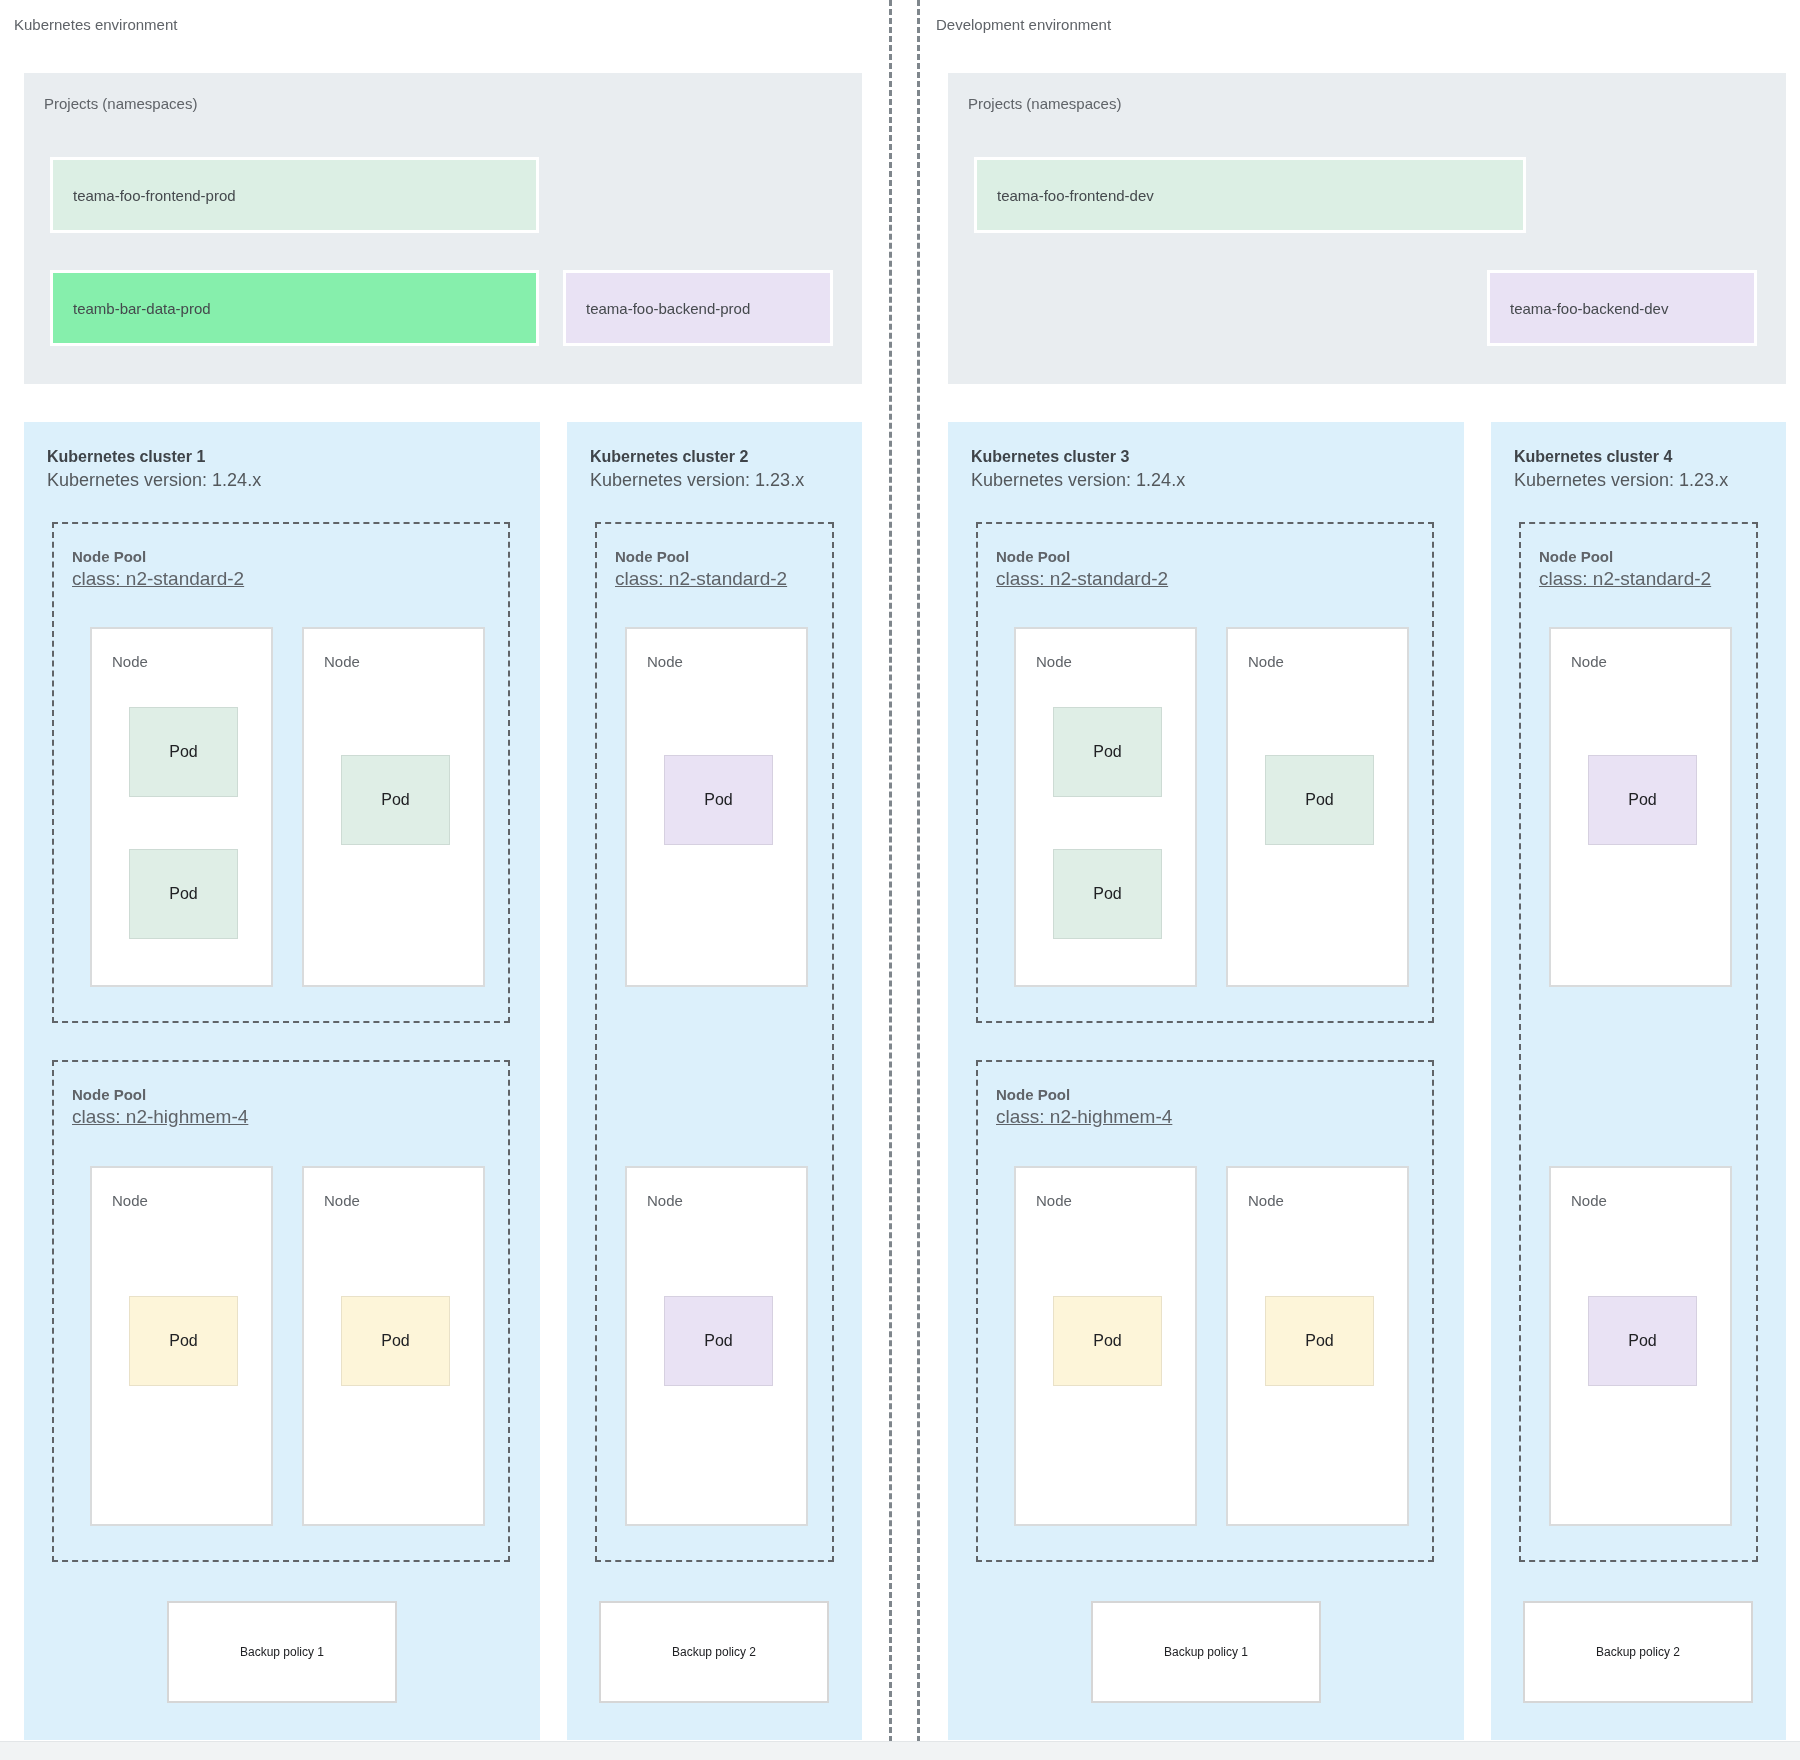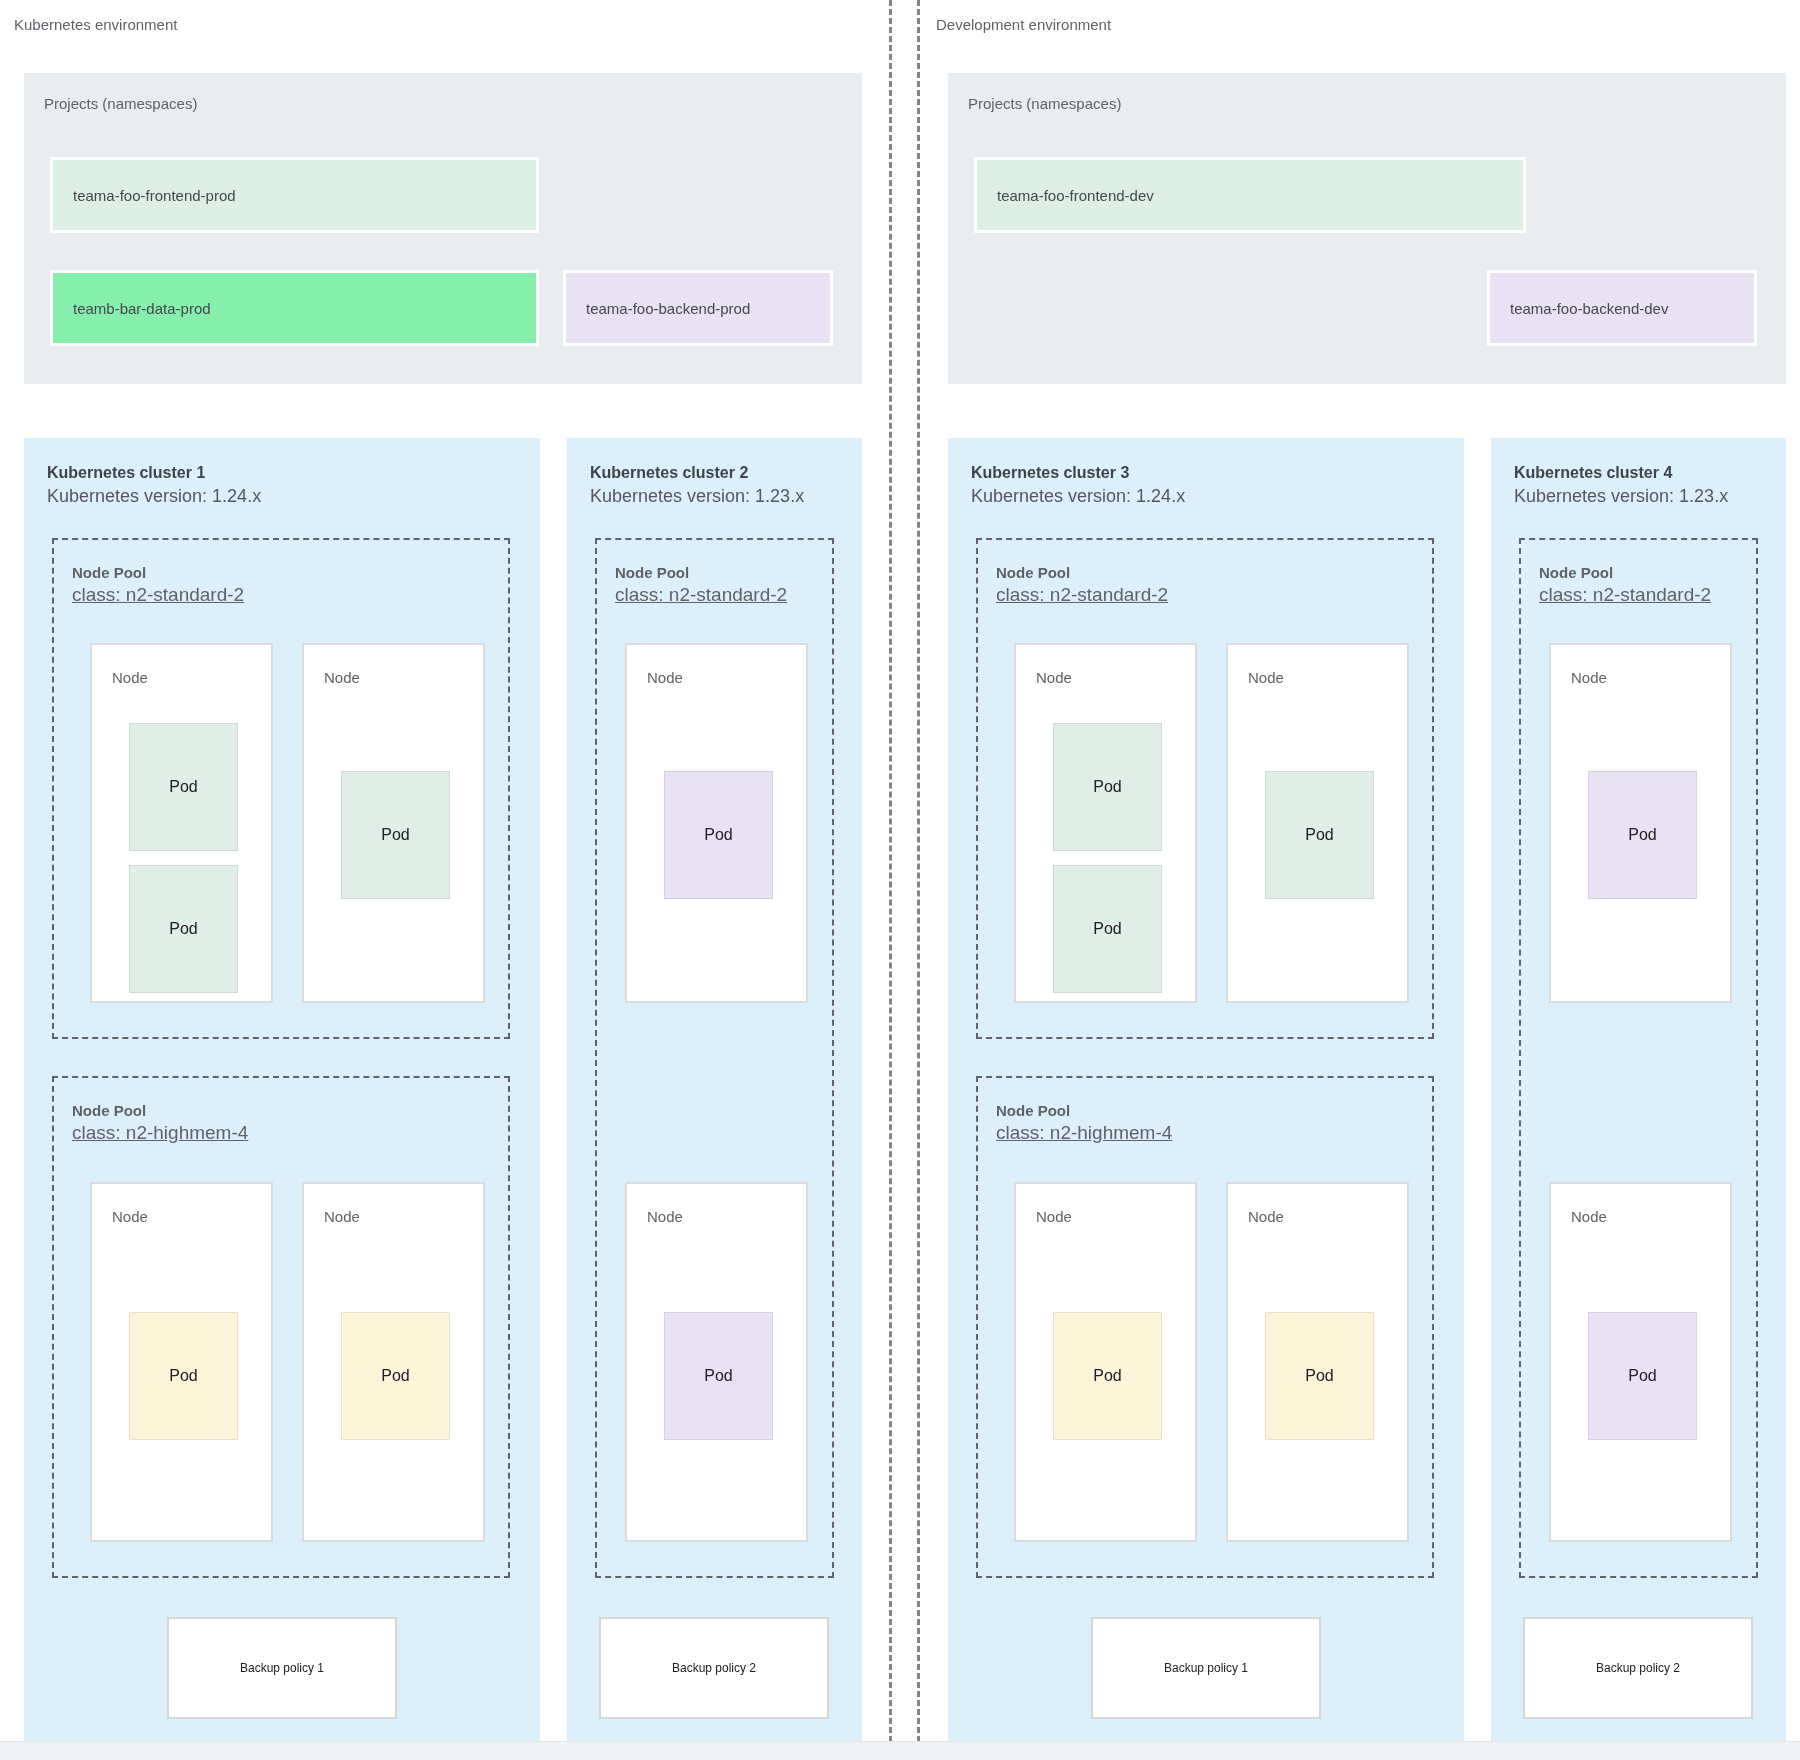--- a/index.html
+++ b/index.html
@@ -23,33 +23,33 @@
     border: 3px solid #ffffff;
     display: flex; align-items: center;
     padding-left: 20px;
     font-size: 15px; color: #45494d;
     white-space: nowrap;
   }
   .ns.green  { background: #dcefe4; }
   .ns.yellow { background: #86efac; }
   .ns.purple { background: #e9e2f4; }
 
-  .cluster { background: #dcf0fb; margin-top: 16px; }
+  .cluster { background: #dcf0fb; }
   .cluster-title   { font-size: 16px; font-weight: bold; color: #3f4449; white-space: nowrap; }
   .cluster-version { font-size: 18px; color: #54585c; margin-top: 4px; white-space: nowrap; }
 
   .pool { border: 2px dashed #606468; }
   .pool-label { font-size: 15px; font-weight: bold; color: #5f6368; white-space: nowrap; }
   .pool-class { font-size: 19px; color: #5f6368; margin-top: 3px; white-space: nowrap; text-decoration: underline; }
 
   .node { background: #ffffff; border: 2px solid #d9dbdc; }
   .node-label { font-size: 15px; color: #5f6368; }
 
   .pod {
-    width: 109px; height: 128px;
+    width: 109px; height: 90px;
     display: flex; align-items: center; justify-content: center;
     font-size: 16px; color: #202124;
     border: 1px solid rgba(0,0,0,0.08);
   }
   .pod.green  { background: #dfeee6; }
   .pod.yellow { background: #fdf5d9; }
   .pod.purple { background: #e9e2f4; }
 
   .backup {
     background: #ffffff;

